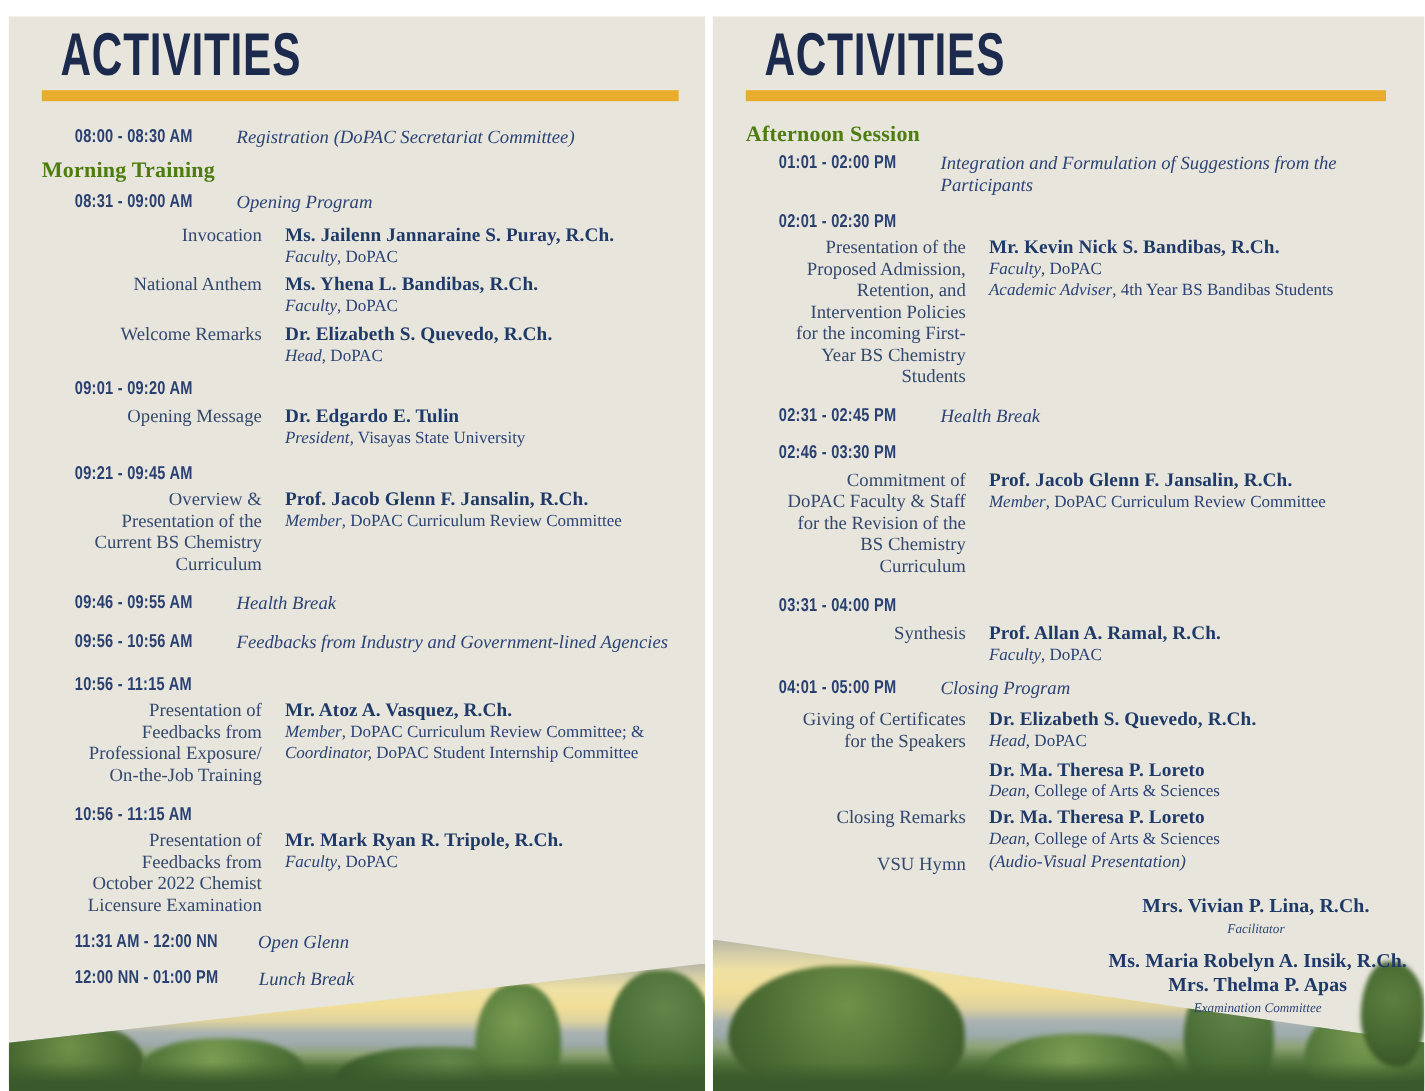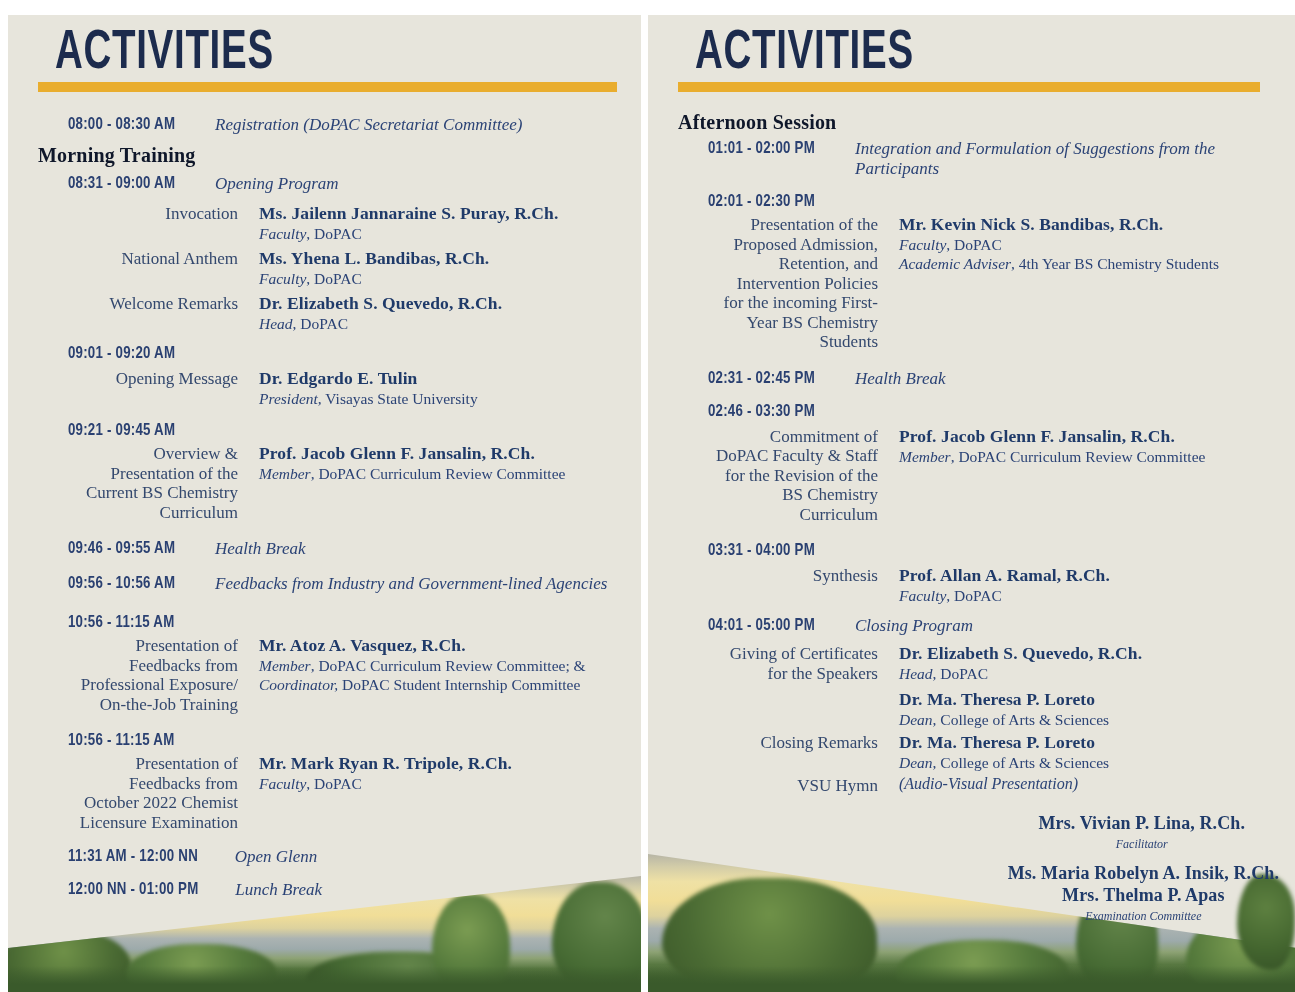--- a/index.html
+++ b/index.html
@@ -35,21 +35,21 @@
     font-family:"Liberation Sans",sans-serif;font-weight:700;font-size:17px;
     letter-spacing:.3px;color:#2a4071;
     transform:scaleX(.78);transform-origin:0 50%;
     line-height:20px;
   }
   .desc{
     font-style:italic;font-size:17px;color:#2b4376;line-height:20px;padding-top:1px;
     white-space:pre-line;
   }
   .session{
-    margin:0;font-size:20px;font-weight:700;color:#0f172a;line-height:24px;letter-spacing:.2px;
+    margin:0;font-size:20px;font-weight:700;color:#4d7c0f;line-height:24px;letter-spacing:.2px;
   }
   .irow{display:flex;align-items:flex-start;}
   .label{
     flex:0 0 200px;text-align:right;font-size:17px;color:#33486e;line-height:19.5px;
     white-space:pre-line;padding-top:2px;
   }
   .people{margin-left:21px;}
   .person{margin-bottom:5px;}
   .person:last-child{margin-bottom:0;}
   .pname{font-weight:700;font-size:17.5px;color:#1f3a69;line-height:22px;letter-spacing:.1px;}
@@ -270,21 +270,21 @@
 Proposed Admission,
 Retention, and
 Intervention Policies
 for the incoming First-
 Year BS Chemistry
 Students</div>
         <div class="people">
           <div class="person">
             <div class="pname">Mr. Kevin Nick S. Bandibas, R.Ch.</div>
             <div class="prole"><em>Faculty</em><span class="rest">, DoPAC</span></div>
-            <div class="prole"><em>Academic Adviser</em><span class="rest">, 4th Year BS Chemistry Students</span></div>
+            <div class="prole"><em>Academic Adviser</em><span class="rest">, 4th Year BS Bandibas Students</span></div>
           </div>
         </div>
       </div>
 
       <div class="trow mt16">
         <span class="time">02:31 - 02:45 PM</span>
         <span class="desc">Health Break</span>
       </div>
 
       <div class="trow mt12">

